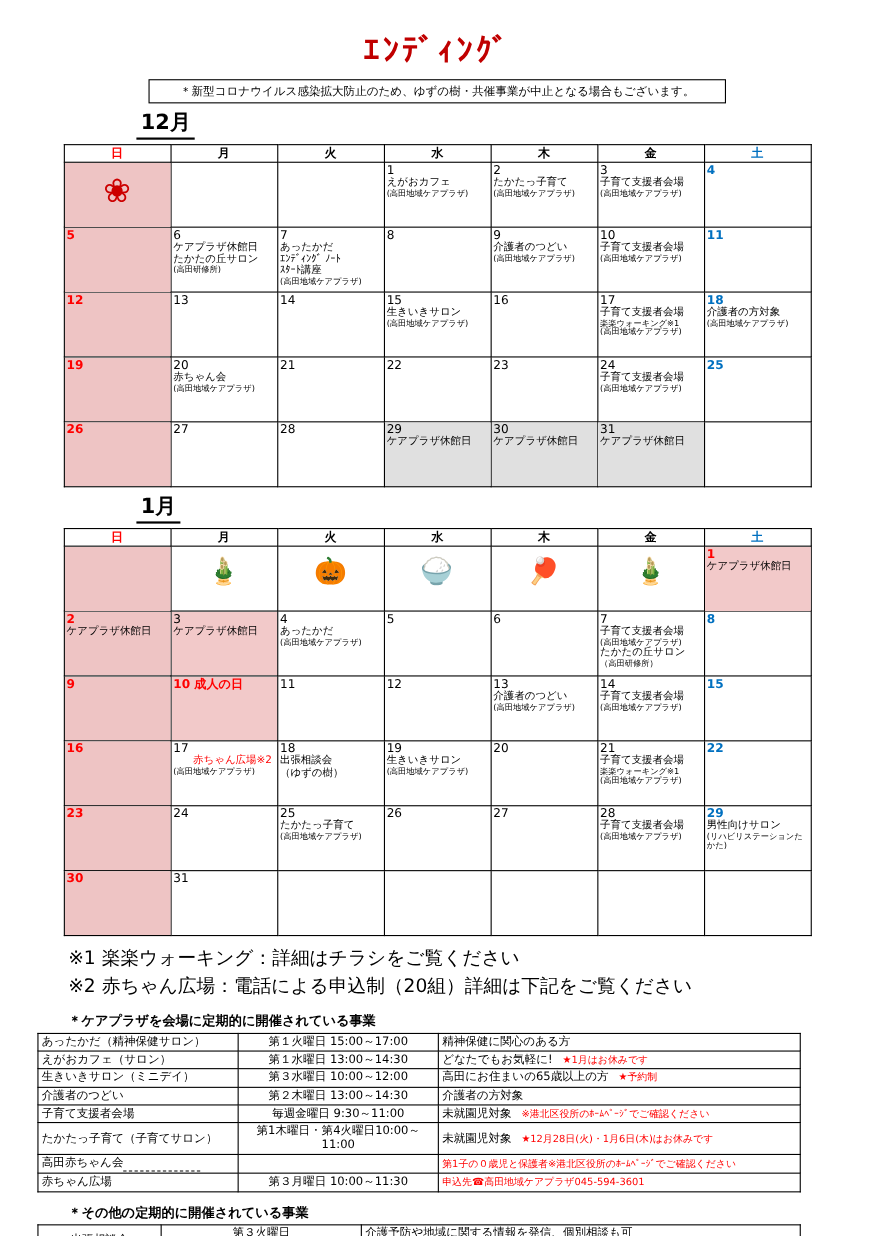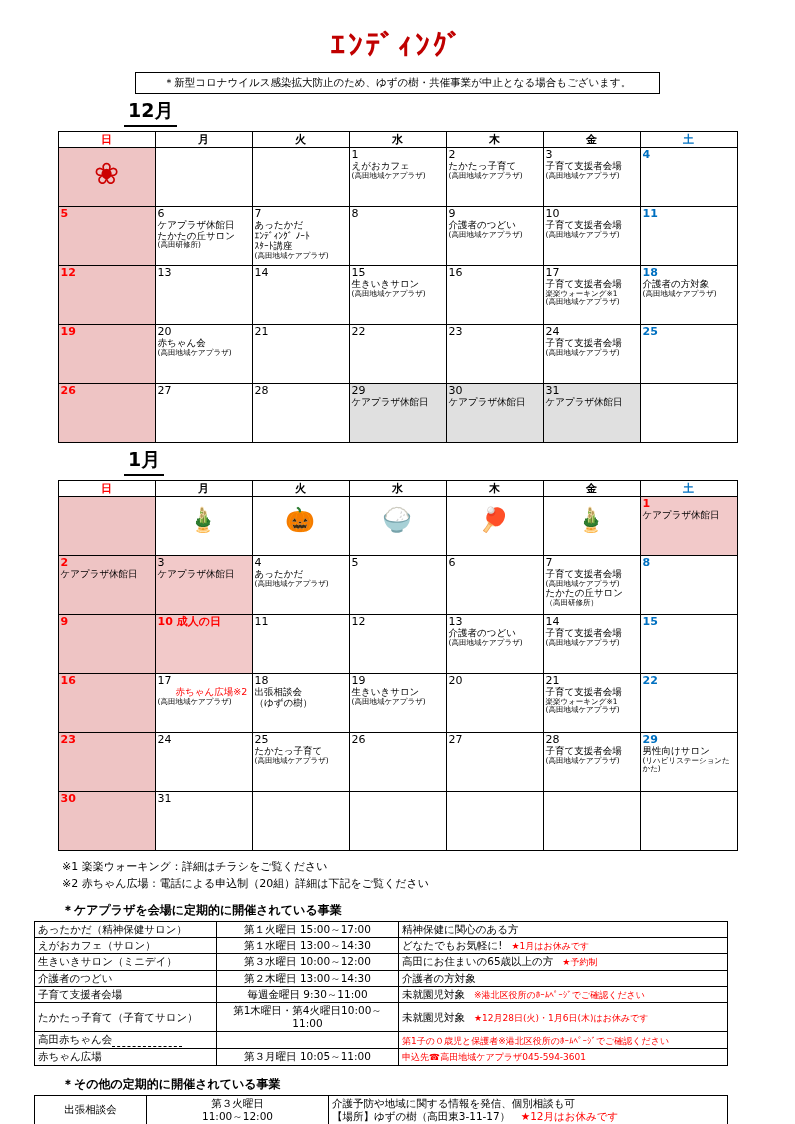--- a/index.html
+++ b/index.html
@@ -107,21 +107,21 @@
     line-height: 1.4;
     padding-top: 6px;
   }
   .poinsettia {
     text-align: center;
     font-size: 30px;
     padding-top: 8px;
   }
   .notes {
     margin: 8px 16px 0 62px;
-    font-size: 11px;
+    font-size: 17px;
     line-height: 1.5;
     font-family: "DejaVu Sans", sans-serif;
   }
   .sec-head {
     margin: 10px 0 2px 62px;
     font-size: 12px;
     font-weight: bold;
     font-family: "DejaVu Sans", sans-serif;
   }
   table.prog {
@@ -532,21 +532,21 @@
           <td class="c2">第1木曜日・第4火曜日10:00～11:00</td>
           <td class="c3"><span>未就園児対象</span><span class="redtxt" style="font-size: 9px;">　★12月28日(火)・1月6日(木)はお休みです</span></td>
         </tr>
         <tr>
           <td class="c1">高田赤ちゃん会<span class="dashed-under">&nbsp;</span></td>
           <td class="c2"></td>
           <td class="c3"><span></span><span class="redtxt" style="font-size: 9px;">第1子の０歳児と保護者※港北区役所のﾎｰﾑﾍﾟｰｼﾞでご確認ください</span></td>
         </tr>
         <tr>
           <td class="c1">赤ちゃん広場</td>
-          <td class="c2">第３月曜日 10:05～11:00</td>
+          <td class="c2">第３月曜日 10:00～11:30</td>
           <td class="c3"><span></span><span class="redtxt" style="font-size: 9px;">申込先☎高田地域ケアプラザ045-594-3601</span></td>
         </tr>
       </tbody>
   </table>
 
   <div class="sec-head">＊その他の定期的に開催されている事業</div>
   <table class="prog prog2">
     <tbody>
         <tr>
           <td class="p1">出張相談会</td>

